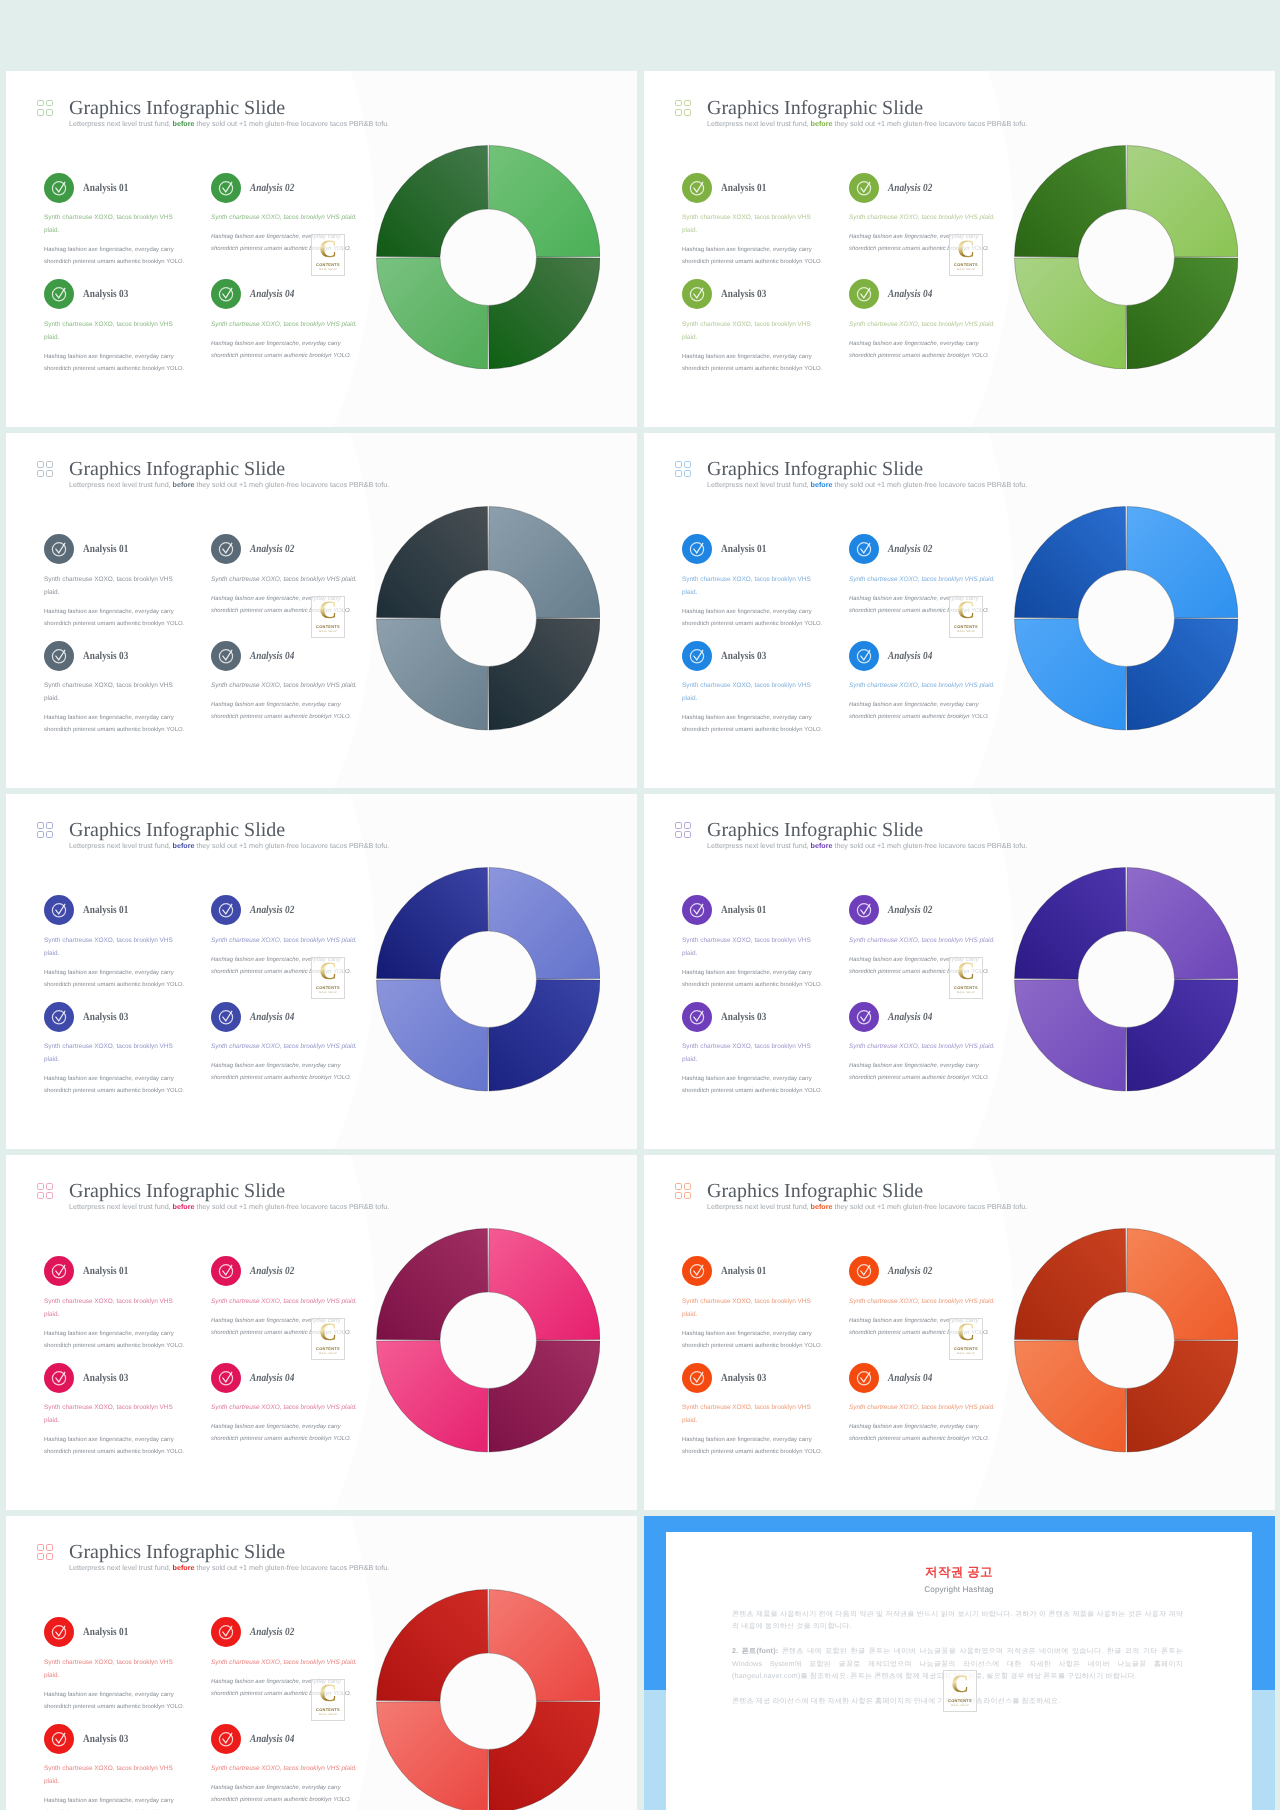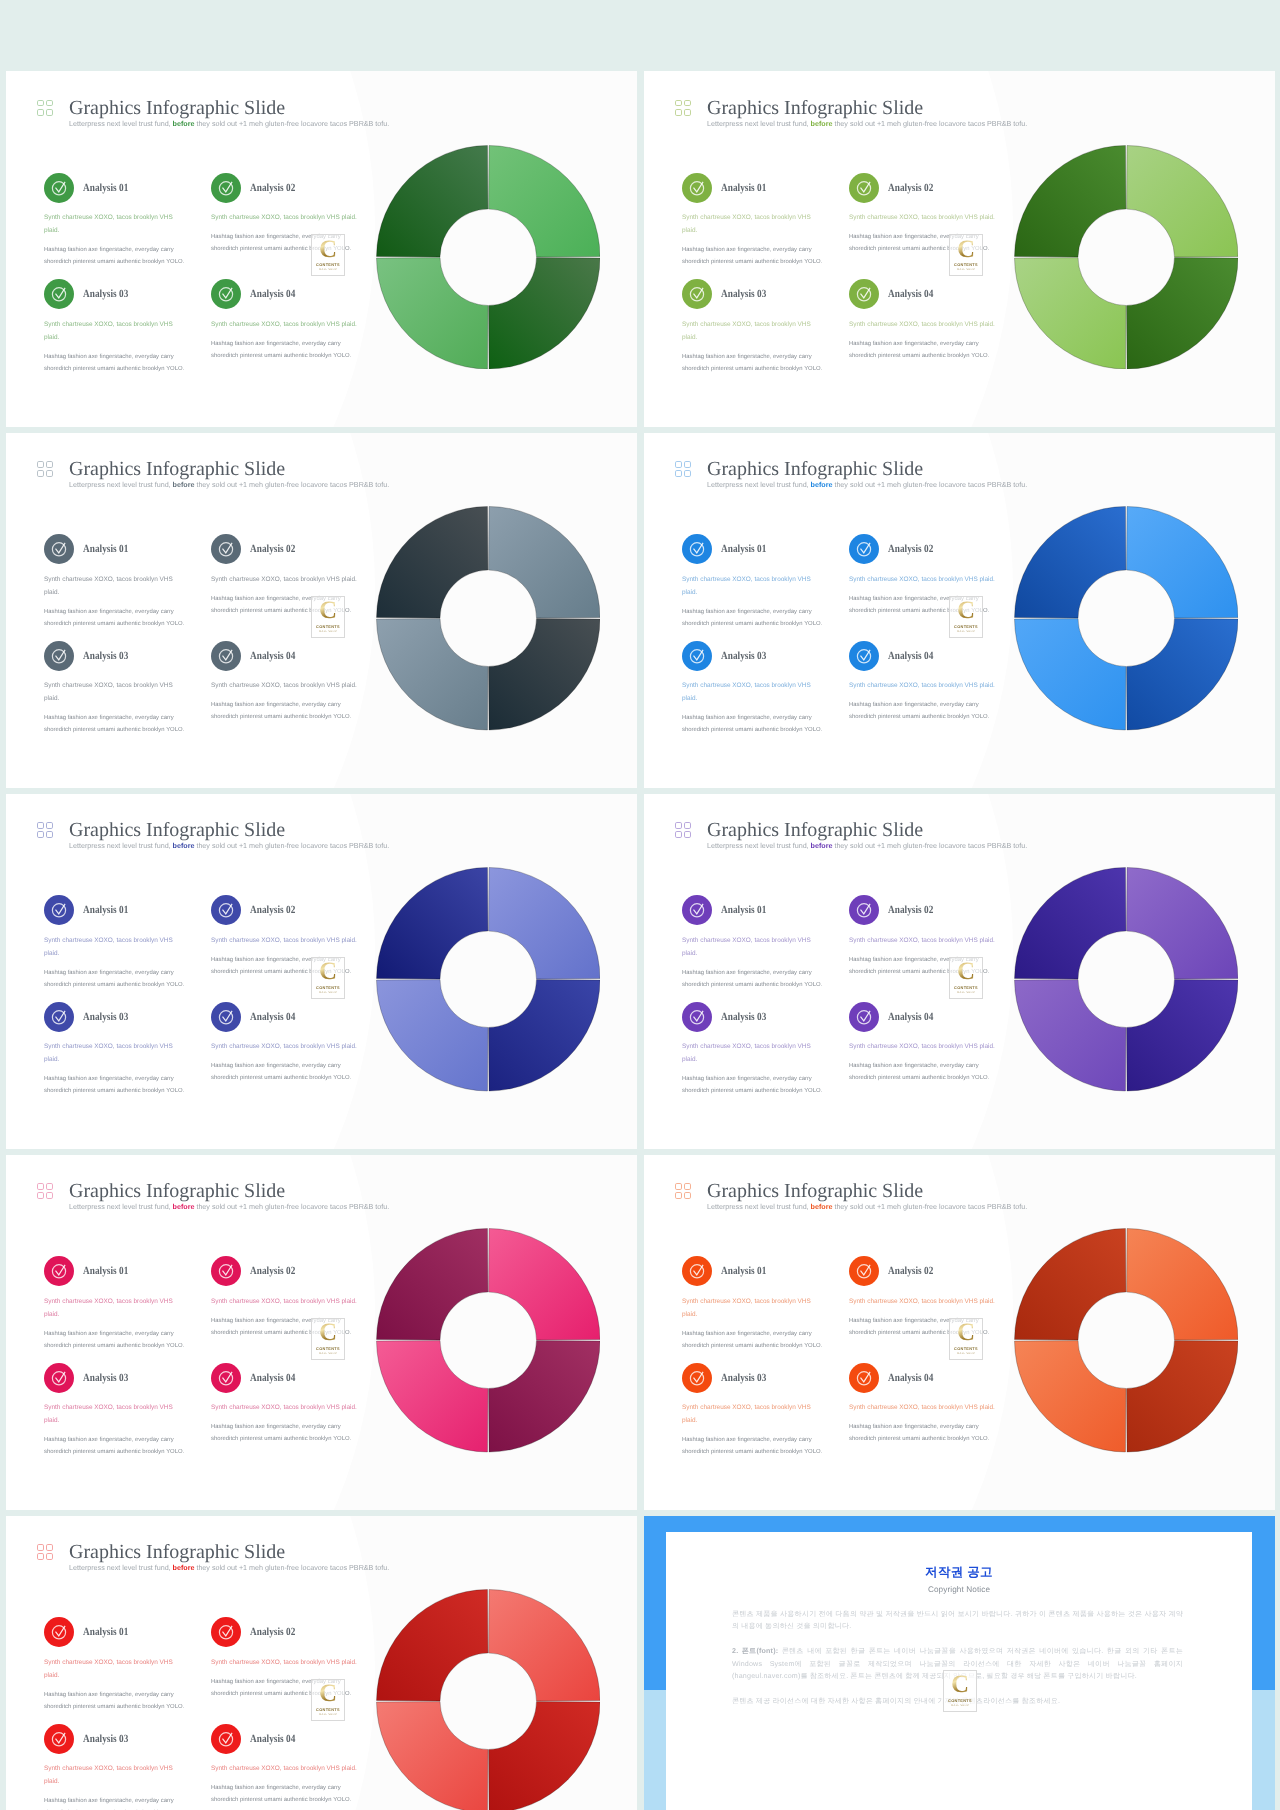--- a/index.html
+++ b/index.html
@@ -18,40 +18,40 @@
   .gicon i:nth-child(2){right:0;top:0}
   .gicon i:nth-child(3){left:0;bottom:0}
   .gicon i:nth-child(4){right:0;bottom:0}
   .ttl{font-family:"Liberation Serif",serif;font-size:20px;line-height:1;color:#545b63;letter-spacing:-.02px;white-space:nowrap;}
   .sub{font-size:7.2px;color:#a2a8ae;margin-top:1px;white-space:nowrap;letter-spacing:-.02px;}
   .sub b{font-weight:700;}
   .items{position:absolute;left:38px;top:105px;width:340px;}
   .row{display:flex;}
   .cell{box-sizing:border-box;}
   .cell.narrow{width:167px;padding-right:32px;height:106.5px;}
-  .cell.wide{width:173px;padding-right:25px;height:106.5px;}
+  .cell.wide{width:173px;padding-right:25px;height:106.5px;font-style:italic;}
   .chead{display:flex;align-items:center;height:31px;position:relative;top:-4px;}
   .cbadge{width:30px;height:30px;border-radius:50%;flex:none;position:relative;}
   .cbadge svg{position:absolute;left:0;top:0;}
   .clabel{font-family:"Liberation Serif",serif;font-weight:700;font-size:11px;color:#5d646b;margin-left:9px;white-space:nowrap;letter-spacing:.05px;display:inline-block;transform:scaleX(.84);transform-origin:left center;}
   .p1{font-size:6.45px;line-height:13px;margin-top:4px;letter-spacing:-.01px;}
   .p2{font-size:5.9px;line-height:12.3px;margin-top:7px;color:#868c93;letter-spacing:.01px;width:142px;}
   .donutwrap{position:absolute;}
   .wm{position:absolute;width:32px;height:40px;border:1px solid #d9d9d9;background:rgba(255,255,255,.6);
       display:flex;flex-direction:column;align-items:center;justify-content:center;}
   .wmc{font-family:"Liberation Serif",serif;font-size:25px;line-height:.86;font-weight:700;
       background:linear-gradient(160deg,#c9a95f 0%,#f3e4ab 32%,#9b7828 68%,#dcc684 100%);
       -webkit-background-clip:text;background-clip:text;color:transparent;}
   .wmt{font-size:3.9px;letter-spacing:.3px;color:#8a7437;font-weight:700;margin-top:2px;}
   .wmt2{font-size:2.7px;letter-spacing:.3px;color:#bdab80;margin-top:1px;}
   
   .cslide{background:#3f9ff5;position:relative;overflow:hidden;}
   .cslide .band{position:absolute;left:0;right:0;top:174px;bottom:0;background:#b3ddf5;}
   .cpaper{position:absolute;left:22px;top:16px;right:23px;bottom:20px;background:#fff;}
-  .ctitle{text-align:center;font-size:12.5px;color:#1d4ed8;margin-top:32px;font-weight:700;letter-spacing:.3px;}
+  .ctitle{text-align:center;font-size:12.5px;color:#ef4444;margin-top:32px;font-weight:700;letter-spacing:.3px;}
   .cnote{text-align:center;font-size:8.2px;color:#878e96;margin-top:4px;letter-spacing:.1px;}
   .cbody{margin:14px 0 0 0;padding-left:66px;width:451px;box-sizing:content-box;}
   .cbody p{font-size:7.1px;line-height:12.7px;color:#c6cbd0;margin:0 0 12px 0;text-align:justify;letter-spacing:.2px;word-spacing:-.2px;}
   .cbody p b{color:#b0b5bb;font-weight:700;}
 </style>
 </head>
 <body>
 
 <div class="grid">
     <div class="slide">
@@ -969,21 +969,21 @@
   <div class="wm" style="left:305px;top:163px">
         <div class="wmc">C</div>
         <div class="wmt">CONTENTS</div>
         <div class="wmt2">MALL SHOP</div>
       </div>
     </div>
     <div class="slide cslide">
       <div class="band"></div>
 <div class="cpaper">
  <div class="ctitle">저작권 공고</div>
- <div class="cnote">Copyright Notice</div>
+ <div class="cnote">Copyright Hashtag</div>
  <div class="cbody">
           <p>콘텐츠 제품을 사용하시기 전에 다음의 약관 및 저작권을 반드시 읽어 보시기 바랍니다. 귀하가 이 콘텐츠 제품을 사용하는 것은 사용자 계약의 내용에 동의하신 것을 의미합니다.</p>
           <p><b>2. 폰트(font): </b>콘텐츠 내에 포함된 한글 폰트는 네이버 나눔글꼴을 사용하였으며 저작권은 네이버에 있습니다. 한글 외의 기타 폰트는 Windows System에 포함된 글꼴로 제작되었으며 나눔글꼴의 라이선스에 대한 자세한 사항은 네이버 나눔글꼴 홈페이지(hangeul.naver.com)를 참조하세요. 폰트는 콘텐츠에 함께 제공되지 않으므로, 필요할 경우 해당 폰트를 구입하시기 바랍니다.</p>
           <p>콘텐츠 제공 라이선스에 대한 자세한 사항은 홈페이지의 안내에 기재된 콘텐츠라이선스를 참조하세요.</p>
         </div>
 </div>
 <div class="wm" style="left:299px;top:154px">
         <div class="wmc">C</div>
         <div class="wmt">CONTENTS</div>
         <div class="wmt2">MALL SHOP</div>

